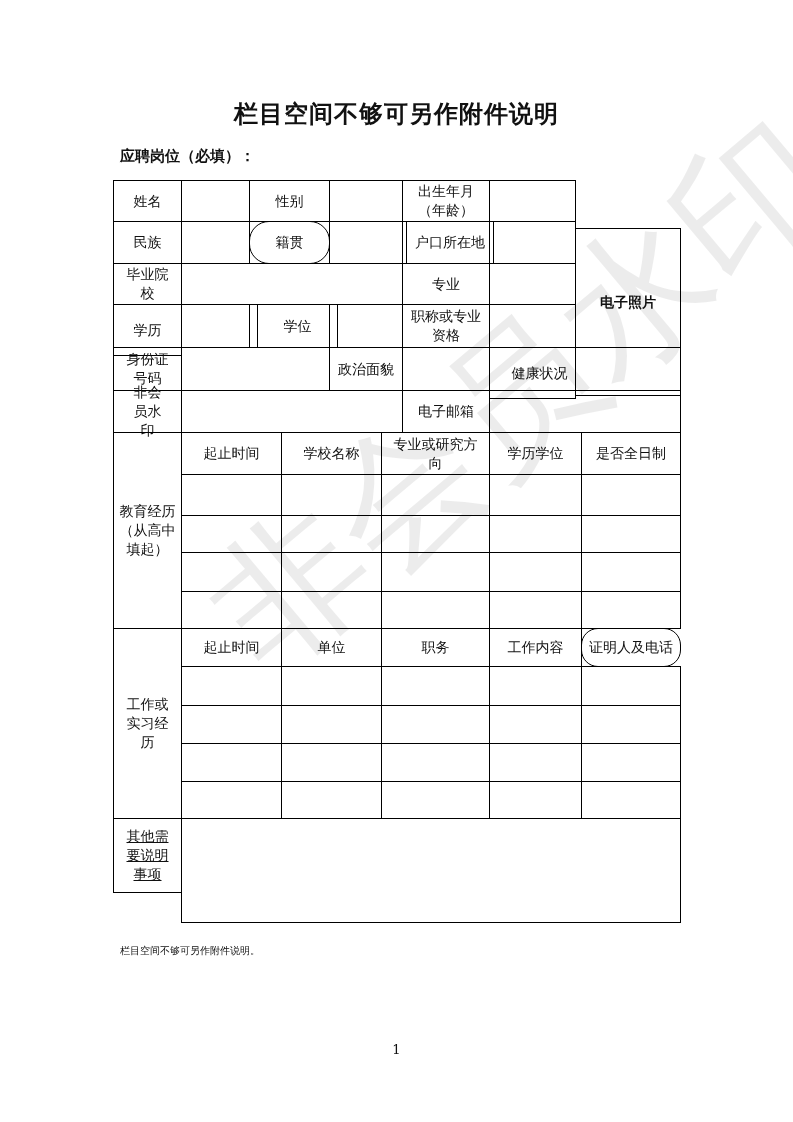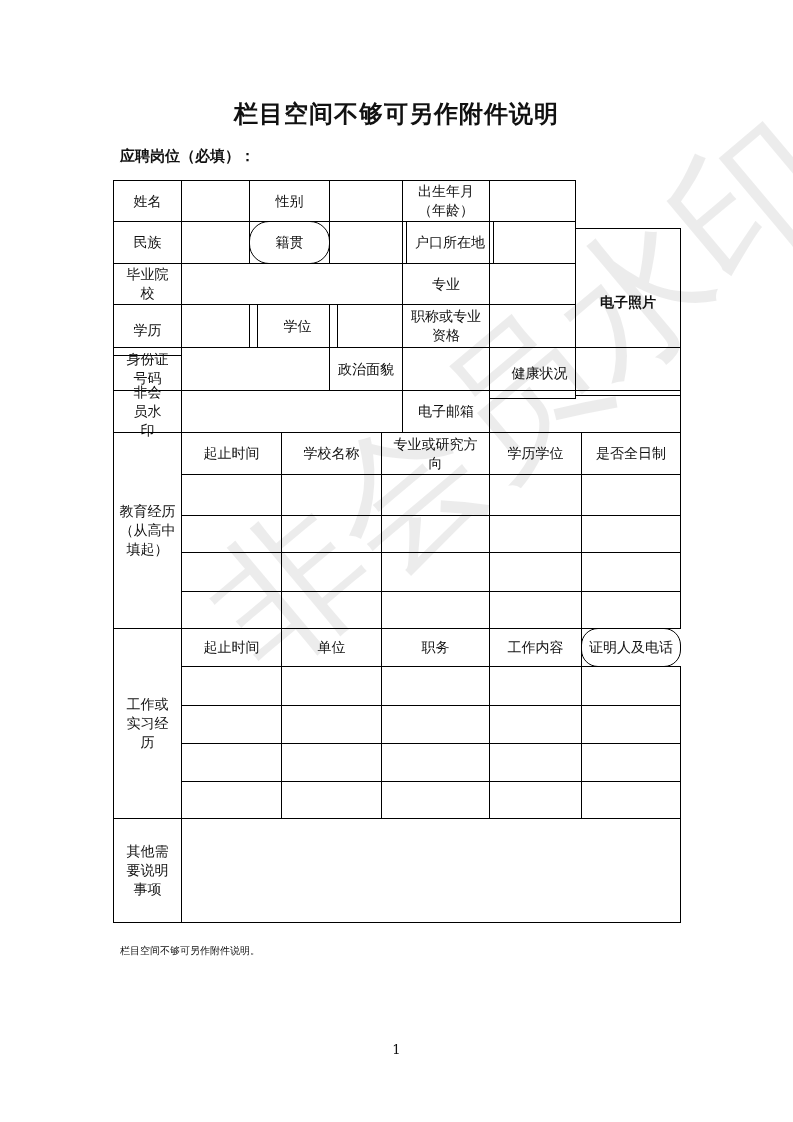--- a/index.html
+++ b/index.html
@@ -123,18 +123,18 @@
   <div class="cell input" style="left:381px;top:743px;width:109px;height:39px;"></div>
   <div class="cell input" style="left:489px;top:743px;width:93px;height:39px;"></div>
   <div class="cell input" style="left:581px;top:743px;width:100px;height:39px;"></div>
 
   <div class="cell input" style="left:181px;top:781px;width:101px;height:38px;"></div>
   <div class="cell input" style="left:281px;top:781px;width:101px;height:38px;"></div>
   <div class="cell input" style="left:381px;top:781px;width:109px;height:38px;"></div>
   <div class="cell input" style="left:489px;top:781px;width:93px;height:38px;"></div>
   <div class="cell input" style="left:581px;top:781px;width:100px;height:38px;"></div>
 
-  <div class="cell" style="left:113px;top:818px;width:69px;height:105px;padding:16px 10px;">其他需要说明事项</div>
+  <div class="cell" style="left:113px;top:818px;width:69px;height:75px;padding:16px 10px;text-decoration:underline;">其他需要说明事项</div>
   <div class="cell input" style="left:181px;top:818px;width:500px;height:105px;"></div>
 </div>
 
 <div class="note">栏目空间不够可另作附件说明。</div>
 <div class="page-num">1</div>
 
 </body></html>

